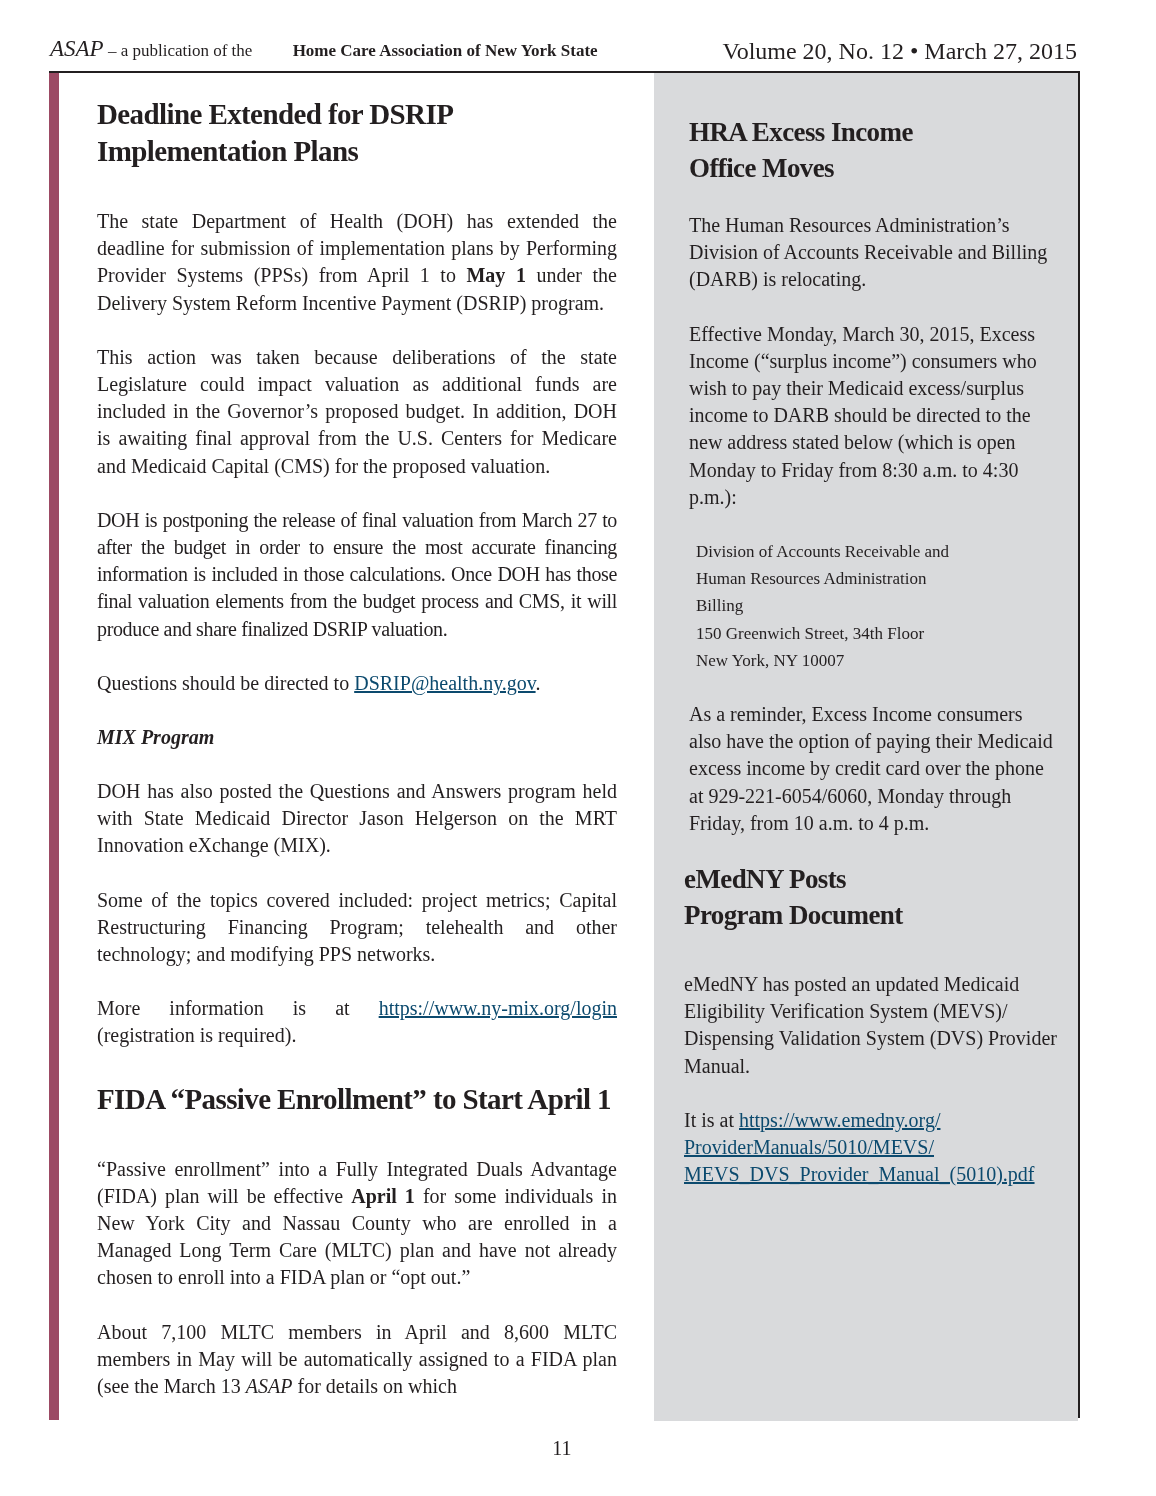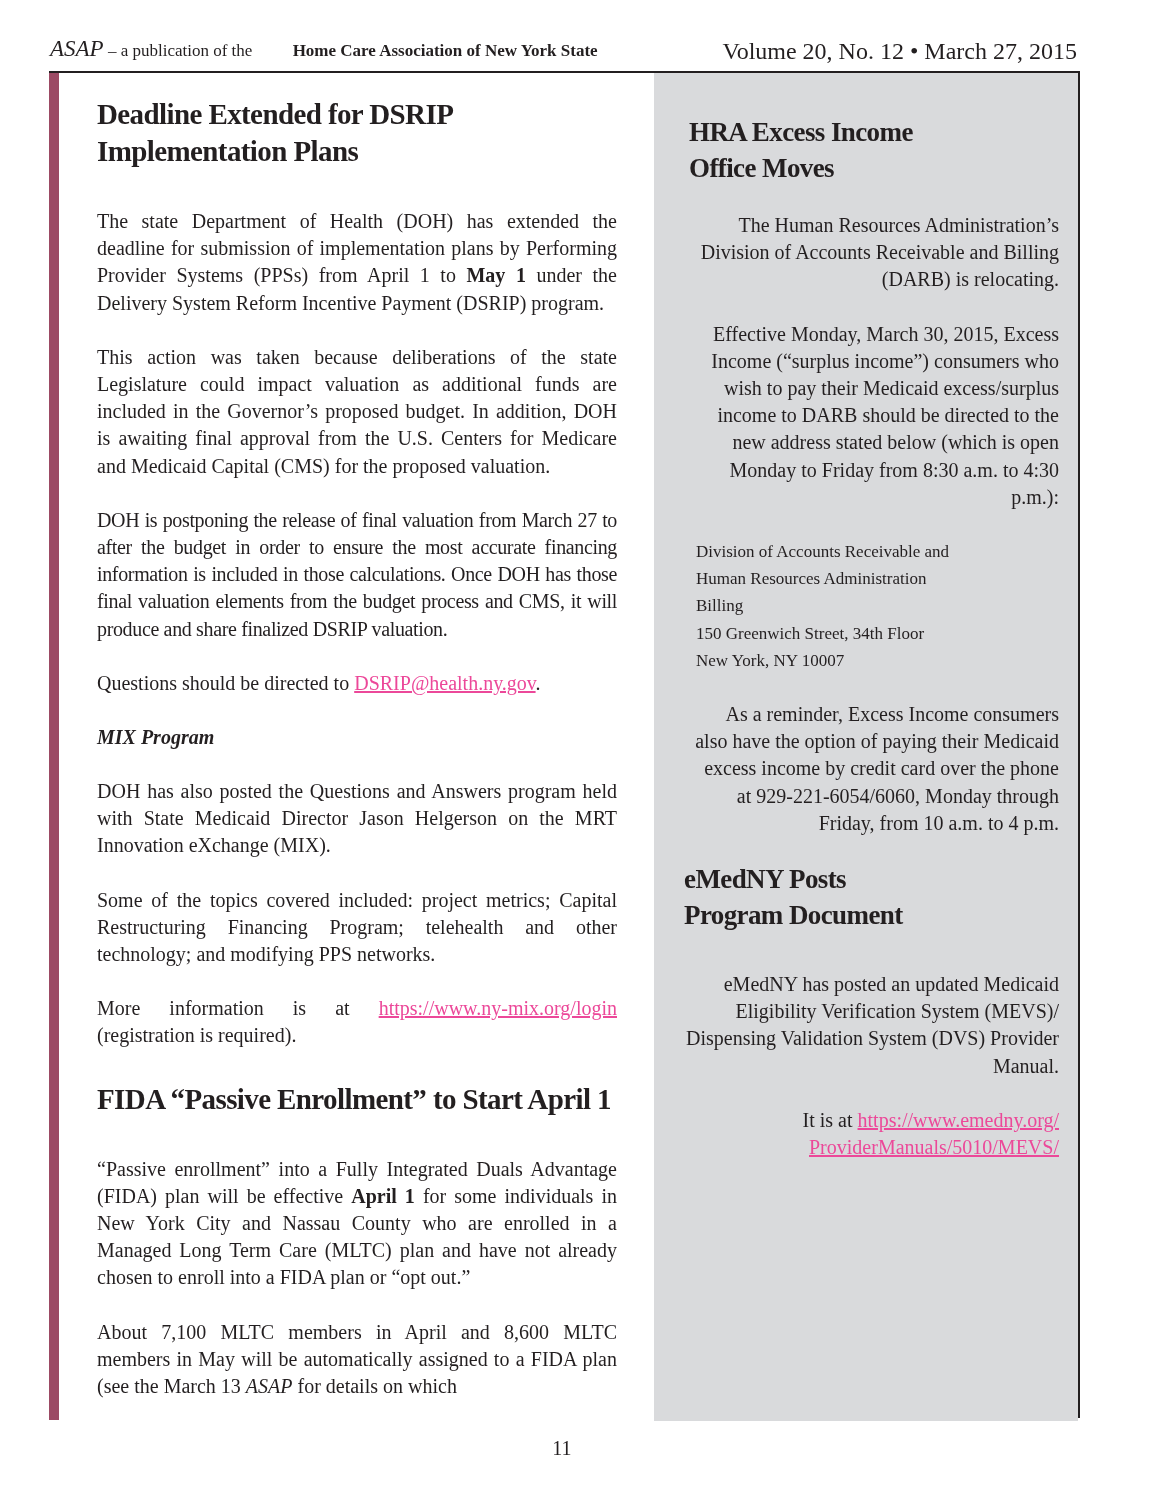--- a/index.html
+++ b/index.html
@@ -92,35 +92,34 @@
       line-height: 37px;
     }
     .side-col h2 {
       font-size: 27px;
       line-height: 36px;
     }
     p {
       margin: 0;
       font-size: 20px;
       line-height: 27.2px;
-      text-align: right;
     }
     .main-col p {
       text-align: justify;
     }
     .gap-head { height: 38px; }
     .gap-para { height: 27px; }
     .subhead {
       font-weight: bold;
       font-style: italic;
       font-size: 20px;
       line-height: 27px;
     }
     a, .link {
-      color: #ec4899;
+      color: #0c4a6e;
       text-decoration: underline;
     }
     .address {
       padding-left: 7px;
     }
     .address div {
       font-size: 17px;
       line-height: 27.2px;
     }
     .emedny {
@@ -211,19 +210,19 @@
   <div style="height:24px;"></div>
   <div class="emedny">
     <h2>
       <span>eMedNY Posts</span><br>
       <span>Program Document</span>
     </h2>
     <div style="height:38px;"></div>
     <p>eMedNY has posted an updated Medicaid Eligibility Verification System (MEVS)/ Dispensing Validation System (DVS) Provider Manual.</p>
     <div class="gap-para"></div>
     <p>
-      <span>It is at </span><a class="link"><span>https://www.emedny.org/</span><br><span>ProviderManuals/5010/MEVS/</span><br></a>
+      <span>It is at </span><a class="link"><span>https://www.emedny.org/</span><br><span>ProviderManuals/5010/MEVS/</span><br><span>MEVS_DVS_Provider_Manual_(5010).pdf</span></a>
     </p>
     <div class="gap-para"></div>
   </div>
 </div>
 
 <div class="page-number">11</div>
 
 </body></html>

